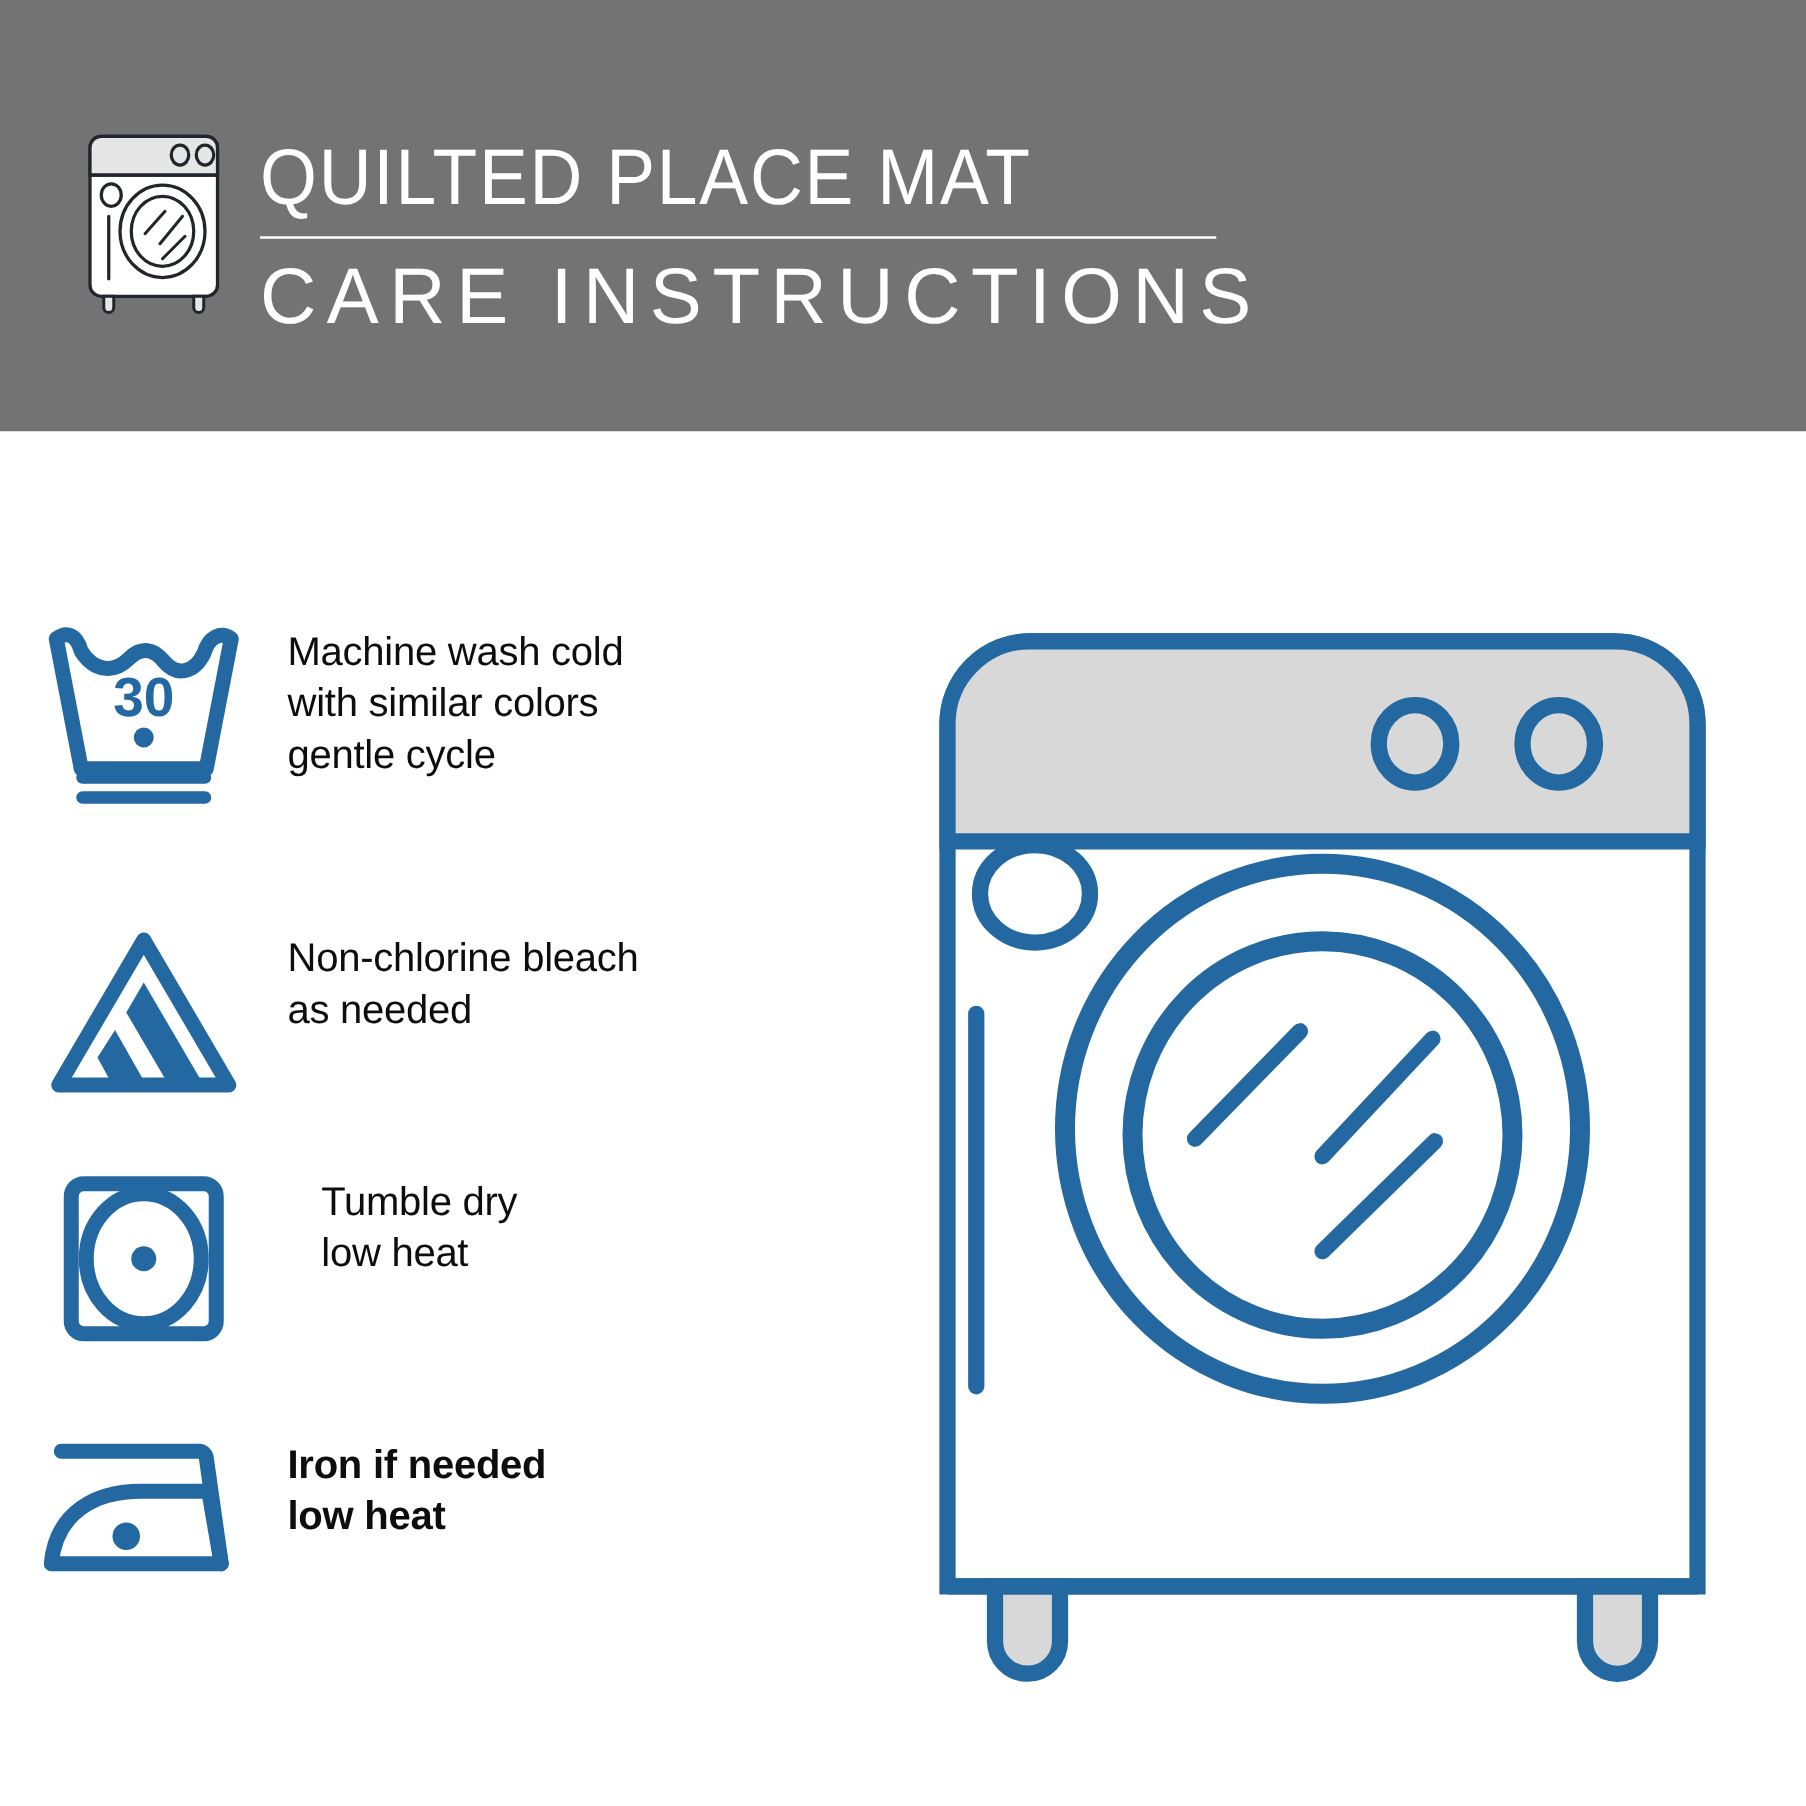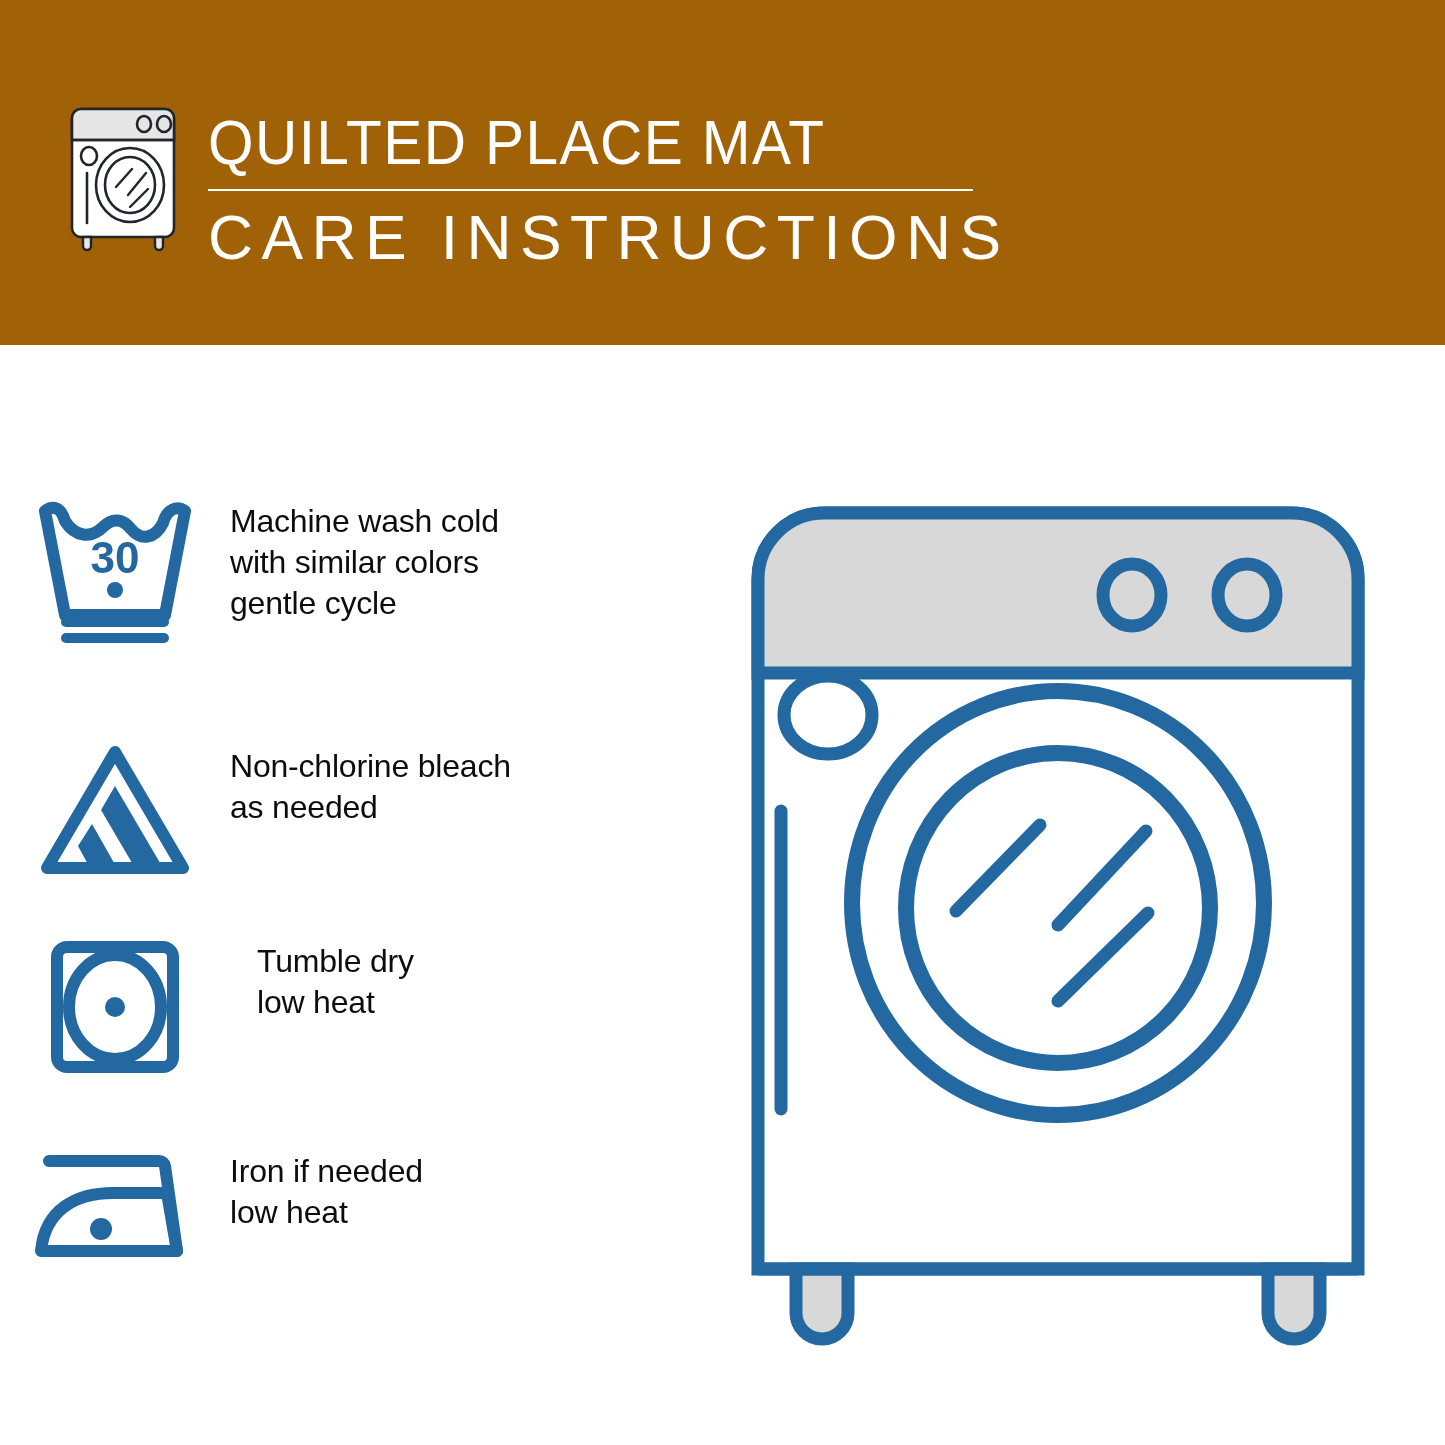--- a/index.html
+++ b/index.html
@@ -18,21 +18,21 @@
     overflow: hidden;
   }
 
   
   #header-band {
     position: absolute;
     left: 0;
     top: 0;
     width: 1445px;
     height: 345px;
-    background: #a16207;
+    background: #737373;
   }
   #header-logo {
     position: absolute;
     left: 62px;
     top: 103px;
     width: 122px;
     height: 150px;
   }
   #header-text-block {
     position: absolute;
@@ -91,21 +91,21 @@
     line-height: 41px;
     color: #0d0d0d;
     letter-spacing: -0.2px;
     padding-top: 4px;
     white-space: pre-line;
   }
 
   #row-wash   { top: 497px; }
   #row-bleach { top: 718px; margin-top: 24px; }
   #row-dry    { top: 937px; gap: 27px; }
-  #row-iron   { top: 1147px; }
+  #row-iron   { top: 1147px; font-weight: bold; }
 
   
   #washer-illustration {
     position: absolute;
     left: 728px;
     top: 483px;
     width: 660px;
     height: 870px;
   }
 </style>

